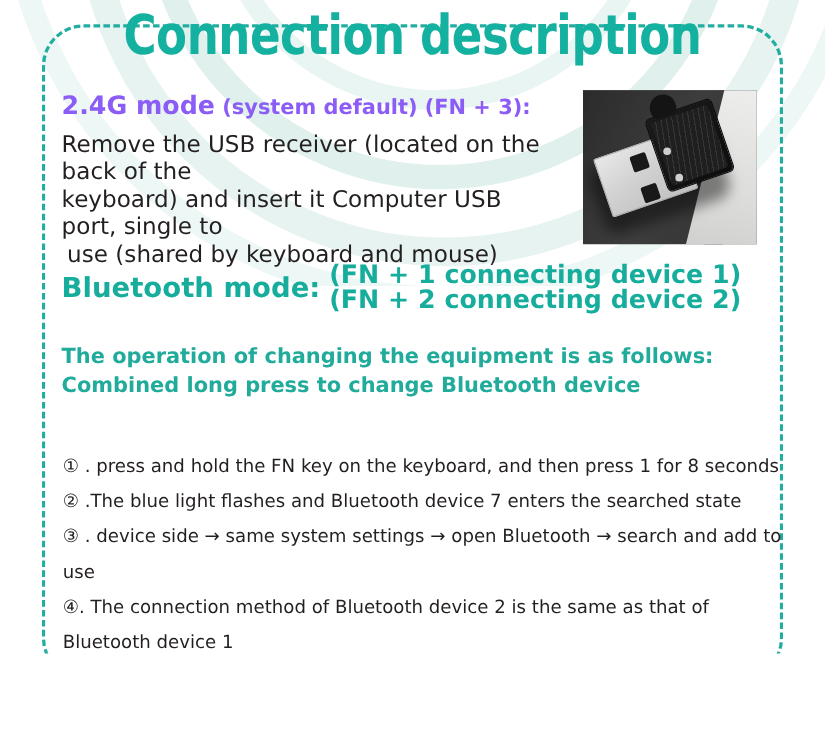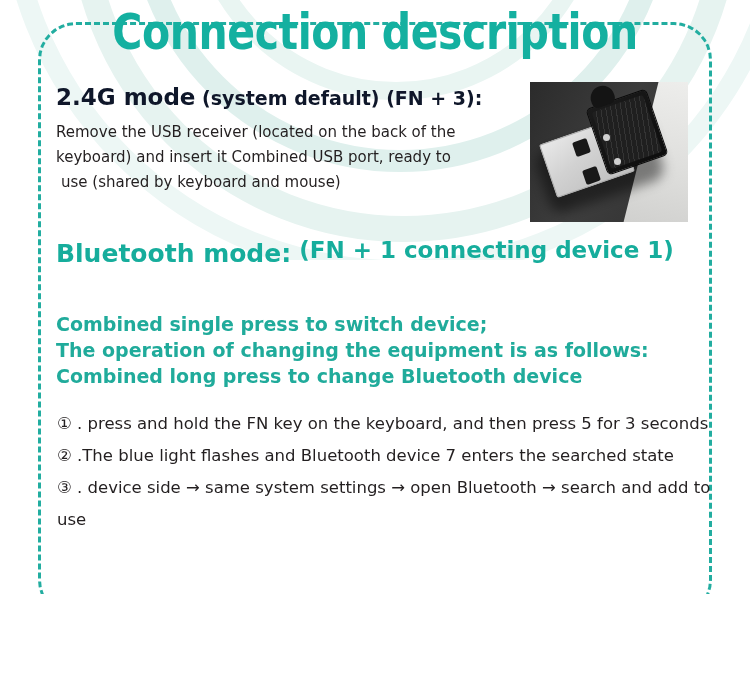--- a/index.html
+++ b/index.html
@@ -97,53 +97,54 @@
   .content {
     position: absolute;
     left: 56px;
     top: 84px;
     width: 660px;
   }
 
   .heading-24g {
     margin: 0;
     font-family: "DejaVu Sans", sans-serif;
-    color: #0f172a;
+    color: #8b5cf6;
     line-height: 26px;
     white-space: nowrap;
   }
   .heading-24g .big {
     font-size: 23px;
     font-weight: bold;
   }
   .heading-24g .small {
     font-size: 19px;
     font-weight: bold;
   }
 
   .para-24g {
     margin: 7px 0 0 0;
     width: 450px;
     font-family: "DejaVu Sans", sans-serif;
-    font-size: 15px;
+    font-size: 21px;
     line-height: 25px;
     color: #231f20;
   }
   .para-24g .ln {
     display: block;
   }
   .para-24g .ln.indent {
     padding-left: 5px;
   }
 
   .bt-block {
     position: absolute;
     left: 0;
     top: 155px;
     display: flex;
+    align-items: center;
   }
   .bt-label {
     font-family: "DejaVu Sans", sans-serif;
     font-size: 25px;
     font-weight: bold;
     color: #16ad9c;
     line-height: 30px;
     white-space: nowrap;
   }
   .bt-lines {
@@ -331,37 +332,38 @@
   </div>
 
   <div class="content">
 
     <p class="heading-24g">
       <span class="big">2.4G mode</span><span class="small"> (system default) (FN + 3):</span>
     </p>
 
     <p class="para-24g">
       <span class="ln">Remove the USB receiver (located on the back of the</span>
-      <span class="ln">keyboard) and insert it Combined USB port, ready to</span>
+      <span class="ln">keyboard) and insert it Computer USB port, single to</span>
       <span class="ln indent">use (shared by keyboard and mouse)</span>
     </p>
 
     <div class="bt-block">
       <div class="bt-label">Bluetooth mode:</div>
       <div class="bt-lines">
         <span>(FN + 1 connecting device 1)</span>
+        <span>(FN + 2 connecting device 2)</span>
       </div>
     </div>
 
     <div class="ops-block">
-      <span>Combined single press to switch device;</span>
       <span>The operation of changing the equipment is as follows:</span>
       <span>Combined long press to change Bluetooth device</span>
     </div>
 
     <div class="steps">
-      <span class="step">① . press and hold the FN key on the keyboard, and then press 5 for 3 seconds</span>
+      <span class="step">① . press and hold the FN key on the keyboard, and then press 1 for 8 seconds</span>
       <span class="step">② .The blue light flashes and Bluetooth device 7 enters the searched state</span>
       <span class="step">③ . device side → same system settings → open Bluetooth → search and add to use</span>
+      <span class="step">④. The connection method of Bluetooth device 2 is the same as that of Bluetooth device 1</span>
     </div>
 
   </div>
 </div>
 
 </body></html>

